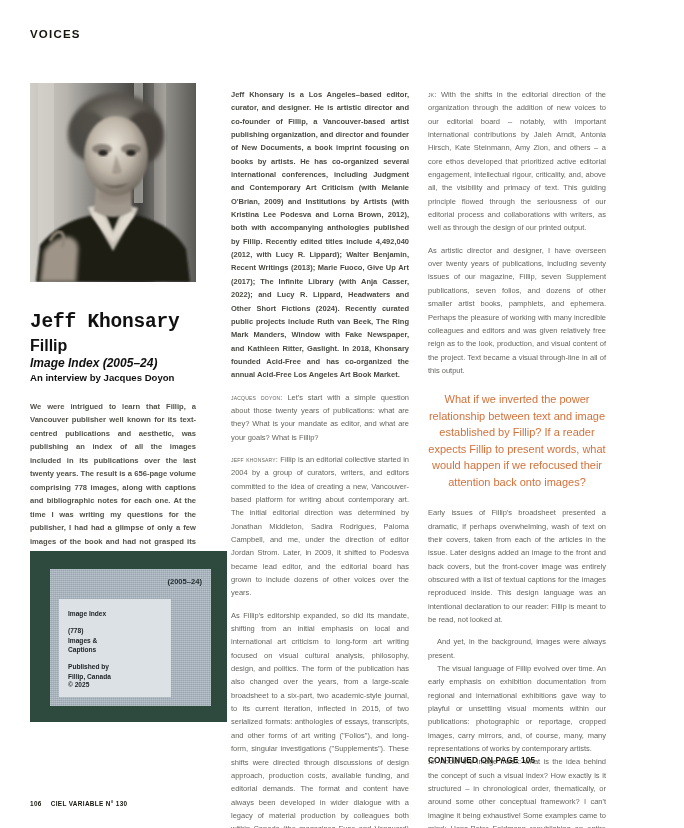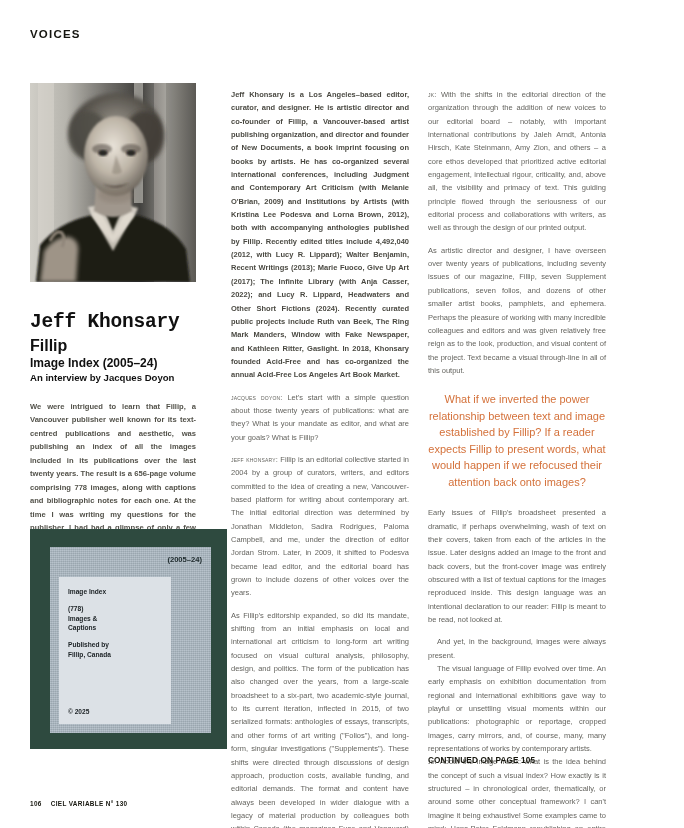--- a/index.html
+++ b/index.html
@@ -68,20 +68,21 @@
     line-height: 1.28;
     margin: 0;
     color: #101010;
   }
   .work-title {
     font-size: 12px;
     font-weight: 700;
     line-height: 1.28;
     margin: 0;
     color: #101010;
+    font-style: italic;
   }
   .byline {
     font-size: 9.6px;
     font-weight: 700;
     color: #101010;
   }
 
   .intro-text {
     margin-top: 17px;
     font-size: 7.6px;
@@ -90,23 +91,23 @@
     font-weight: 700;
     color: #39382f;
     filter: blur(0.38px);
     opacity: 0.88;
   }
 
   
   .bookfig {
     position: absolute;
     left: 30px;
-    top: 529px;
+    top: 551px;
     width: 197px;
-    height: 220px;
+    height: 171px;
   }
   .cover-outer {
     width: 100%;
     height: 100%;
     background: #2e4a3f;
     position: relative;
     box-sizing: border-box;
     padding: 18px 20px;
   }
   .cover-mid {

